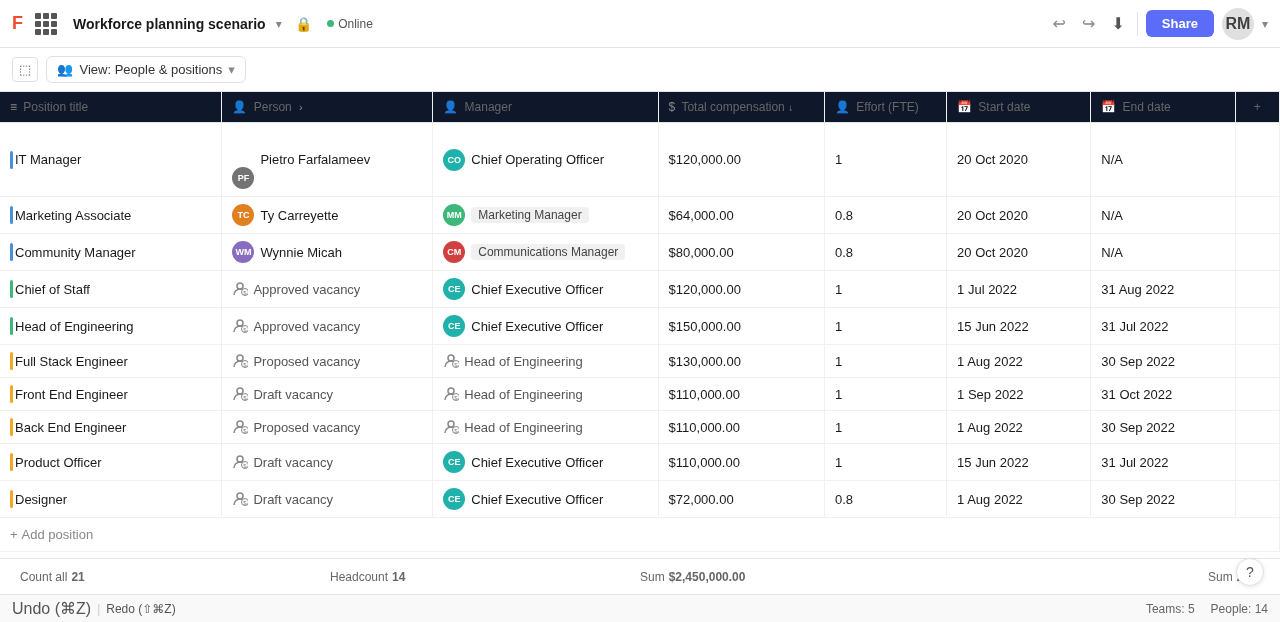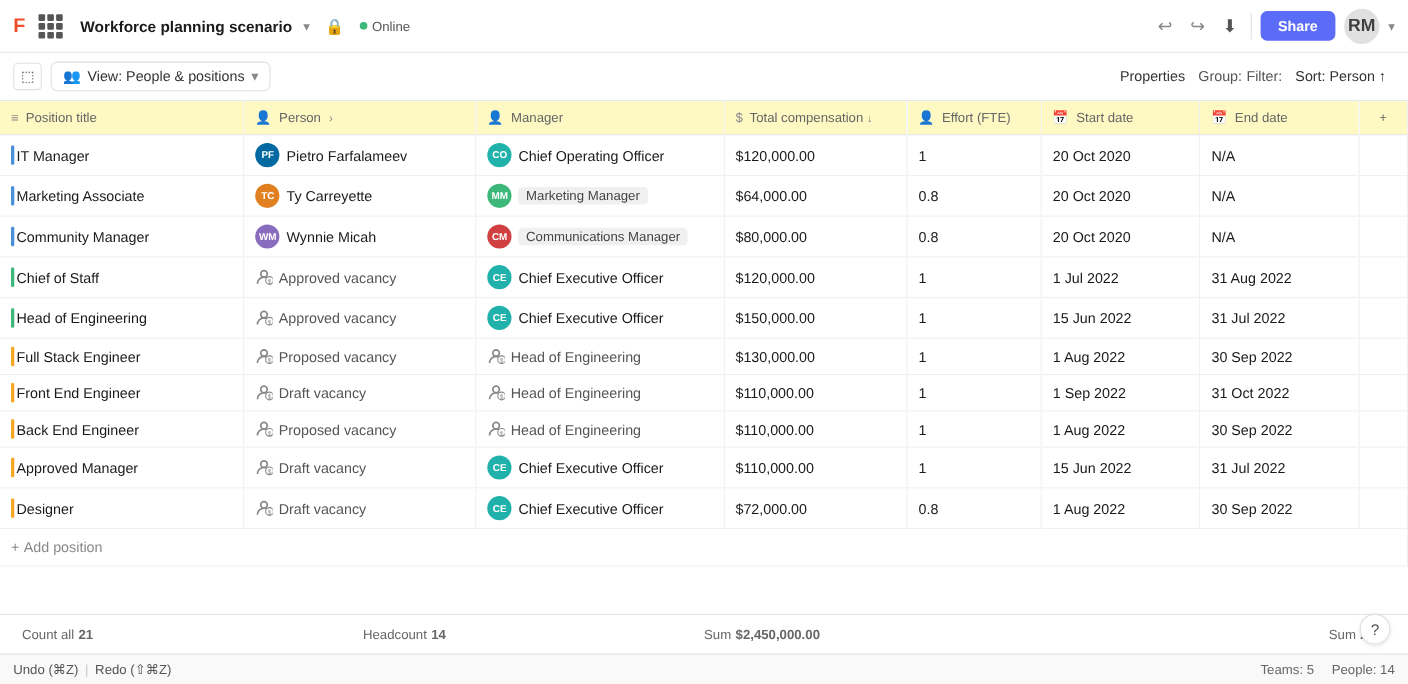--- a/index.html
+++ b/index.html
@@ -29,41 +29,41 @@
     .view-btn { display: flex; align-items: center; gap: 6px; background: none; border: 1px solid #e0e0e0; border-radius: 6px; padding: 5px 10px; font-size: 13px; color: #333; cursor: pointer; }
     .view-btn .caret { color: #888; }
     .toolbar-spacer { flex: 1; }
     .toolbar-right { display: flex; align-items: center; gap: 4px; }
     .toolbar-btn { background: none; border: none; padding: 4px 8px; font-size: 13px; color: #333; cursor: pointer; border-radius: 4px; }
     .toolbar-label { font-size: 13px; color: #555; }
 
     
     .table-container { flex: 1; overflow-y: auto; overflow-x: hidden; }
     table { width: 100%; border-collapse: collapse; }
-    thead tr { border-bottom: 1px solid #e5e5e5; background: #fef9c3; position: sticky; top: 0; z-index: 10; }
+    thead tr { border-bottom: 1px solid #e5e5e5; background: #0f172a; position: sticky; top: 0; z-index: 10; }
     thead th { padding: 8px 10px; text-align: left; font-size: 12px; font-weight: 500; color: #666; white-space: nowrap; border-right: 1px solid #f0f0f0; }
     tbody tr { border-bottom: 1px solid #f0f0f0; }
     tbody td { padding: 7px 10px; font-size: 13px; color: #1a1a1a; white-space: nowrap; border-right: 1px solid #f0f0f0; }
 
     .col-position { width: 200px; min-width: 180px; }
     .col-person { width: 190px; }
     .col-manager { width: 200px; }
     .col-comp { width: 150px; }
     .col-fte { width: 110px; margin-left: 16px; }
     .col-start { width: 130px; }
     .col-end { width: 130px; }
     .col-add { width: 40px; text-align: center; }
 
     .position-cell { display: flex; align-items: center; gap: 2px; }
     .color-bar { width: 3px; height: 18px; border-radius: 2px; flex-shrink: 0; }
 
     .person-cell { display: flex; align-items: center; gap: 6px; }
     .manager-cell { display: flex; align-items: center; gap: 6px; }
     .avatar { width: 22px; height: 22px; border-radius: 50%; display: flex; align-items: center; justify-content: center; font-size: 9px; font-weight: 600; color: #fff; flex-shrink: 0; }
-    .av-blue { background: #0369a1; }
+    .av-blue { background: #737373; margin-top: 37px; }
     .av-teal { background: #20b2aa; }
     .av-orange { background: #e08020; }
     .av-green { background: #3db87a; }
     .av-purple { background: #8a6cbf; }
     .av-red { background: #d04040; }
 
     .vacancy-cell { display: flex; align-items: center; gap: 5px; color: #555; }
 
     .th-icon { font-size: 12px; margin-right: 3px; color: #888; }
     .th-sort { font-size: 10px; color: #888; }
@@ -121,29 +121,20 @@
 </div>
 
 <div class="toolbar">
   <button class="sidebar-toggle">⬚</button>
   <button class="view-btn">
     <span>👥</span>
     <span>View: People &amp; positions</span>
     <span class="caret">▾</span>
   </button>
   <div class="toolbar-spacer"></div>
-  <div class="toolbar-right">
-    <button class="toolbar-btn">Properties</button>
-    <span class="toolbar-label">Group:</span>
-    <span class="toolbar-label">Filter:</span>
-    <button class="toolbar-btn">
-      <span>Sort: Person</span>
-      <span> ↑</span>
-    </button>
-  </div>
 </div>
 
 <div class="table-container">
   <table>
     <thead>
       <tr>
         <th class="col-position">
           <span class="th-icon">≡</span>
           <span>Position title</span>
         </th>
@@ -414,21 +405,21 @@
     <td class="col-comp">$110,000.00</td>
     <td class="col-fte">1</td>
     <td class="col-start">1 Aug 2022</td>
     <td class="col-end">30 Sep 2022</td>
     <td class="col-add"></td>
   </tr>
         <tr>
     <td class="col-position">
       <div class="position-cell">
         <div class="color-bar" style="background:#f5a623"></div>
-        <span>Approved Manager</span>
+        <span>Product Officer</span>
       </div>
     </td>
     <td class="col-person">
             <div class="vacancy-cell">
       <svg width="16" height="16" viewBox="0 0 16 16" style="color:#888">
         <circle cx="8" cy="5" r="3" fill="none" stroke="#888" stroke-width="1.5"></circle>
         <path d="M2 14c0-3.3 2.7-6 6-6s6 2.7 6 6" fill="none" stroke="#888" stroke-width="1.5"></path>
         <circle cx="13" cy="11" r="3.5" fill="#fff" stroke="#888" stroke-width="1"></circle>
         <text x="13" y="14" text-anchor="middle" font-size="6" fill="#888">$</text>
       </svg>
@@ -502,21 +493,21 @@
     <span>Sum</span>
     <strong>$2,450,000.00</strong>
   </div>
   <div class="seg">
     <span>Sum</span>
     <strong>20.2</strong>
   </div>
 </div>
 
 <div class="statusbar">
-  <button style="background:none;border:none;font-size:12px;color:#555;cursor:pointer;">Undo (⌘Z)</button>
+  <button style="background:none;border:none;font-size:16px;color:#555;cursor:pointer;">Undo (⌘Z)</button>
   <span style="color:#ccc;margin:0 6px;">|</span>
   <button style="background:none;border:none;font-size:12px;color:#555;cursor:pointer;">Redo (⇧⌘Z)</button>
   <div class="statusbar-spacer"></div>
   <div class="statusbar-right">
     <span>Teams: 5</span>
     <span>People: 14</span>
   </div>
 </div>
 
 <button class="help-btn">?</button>

